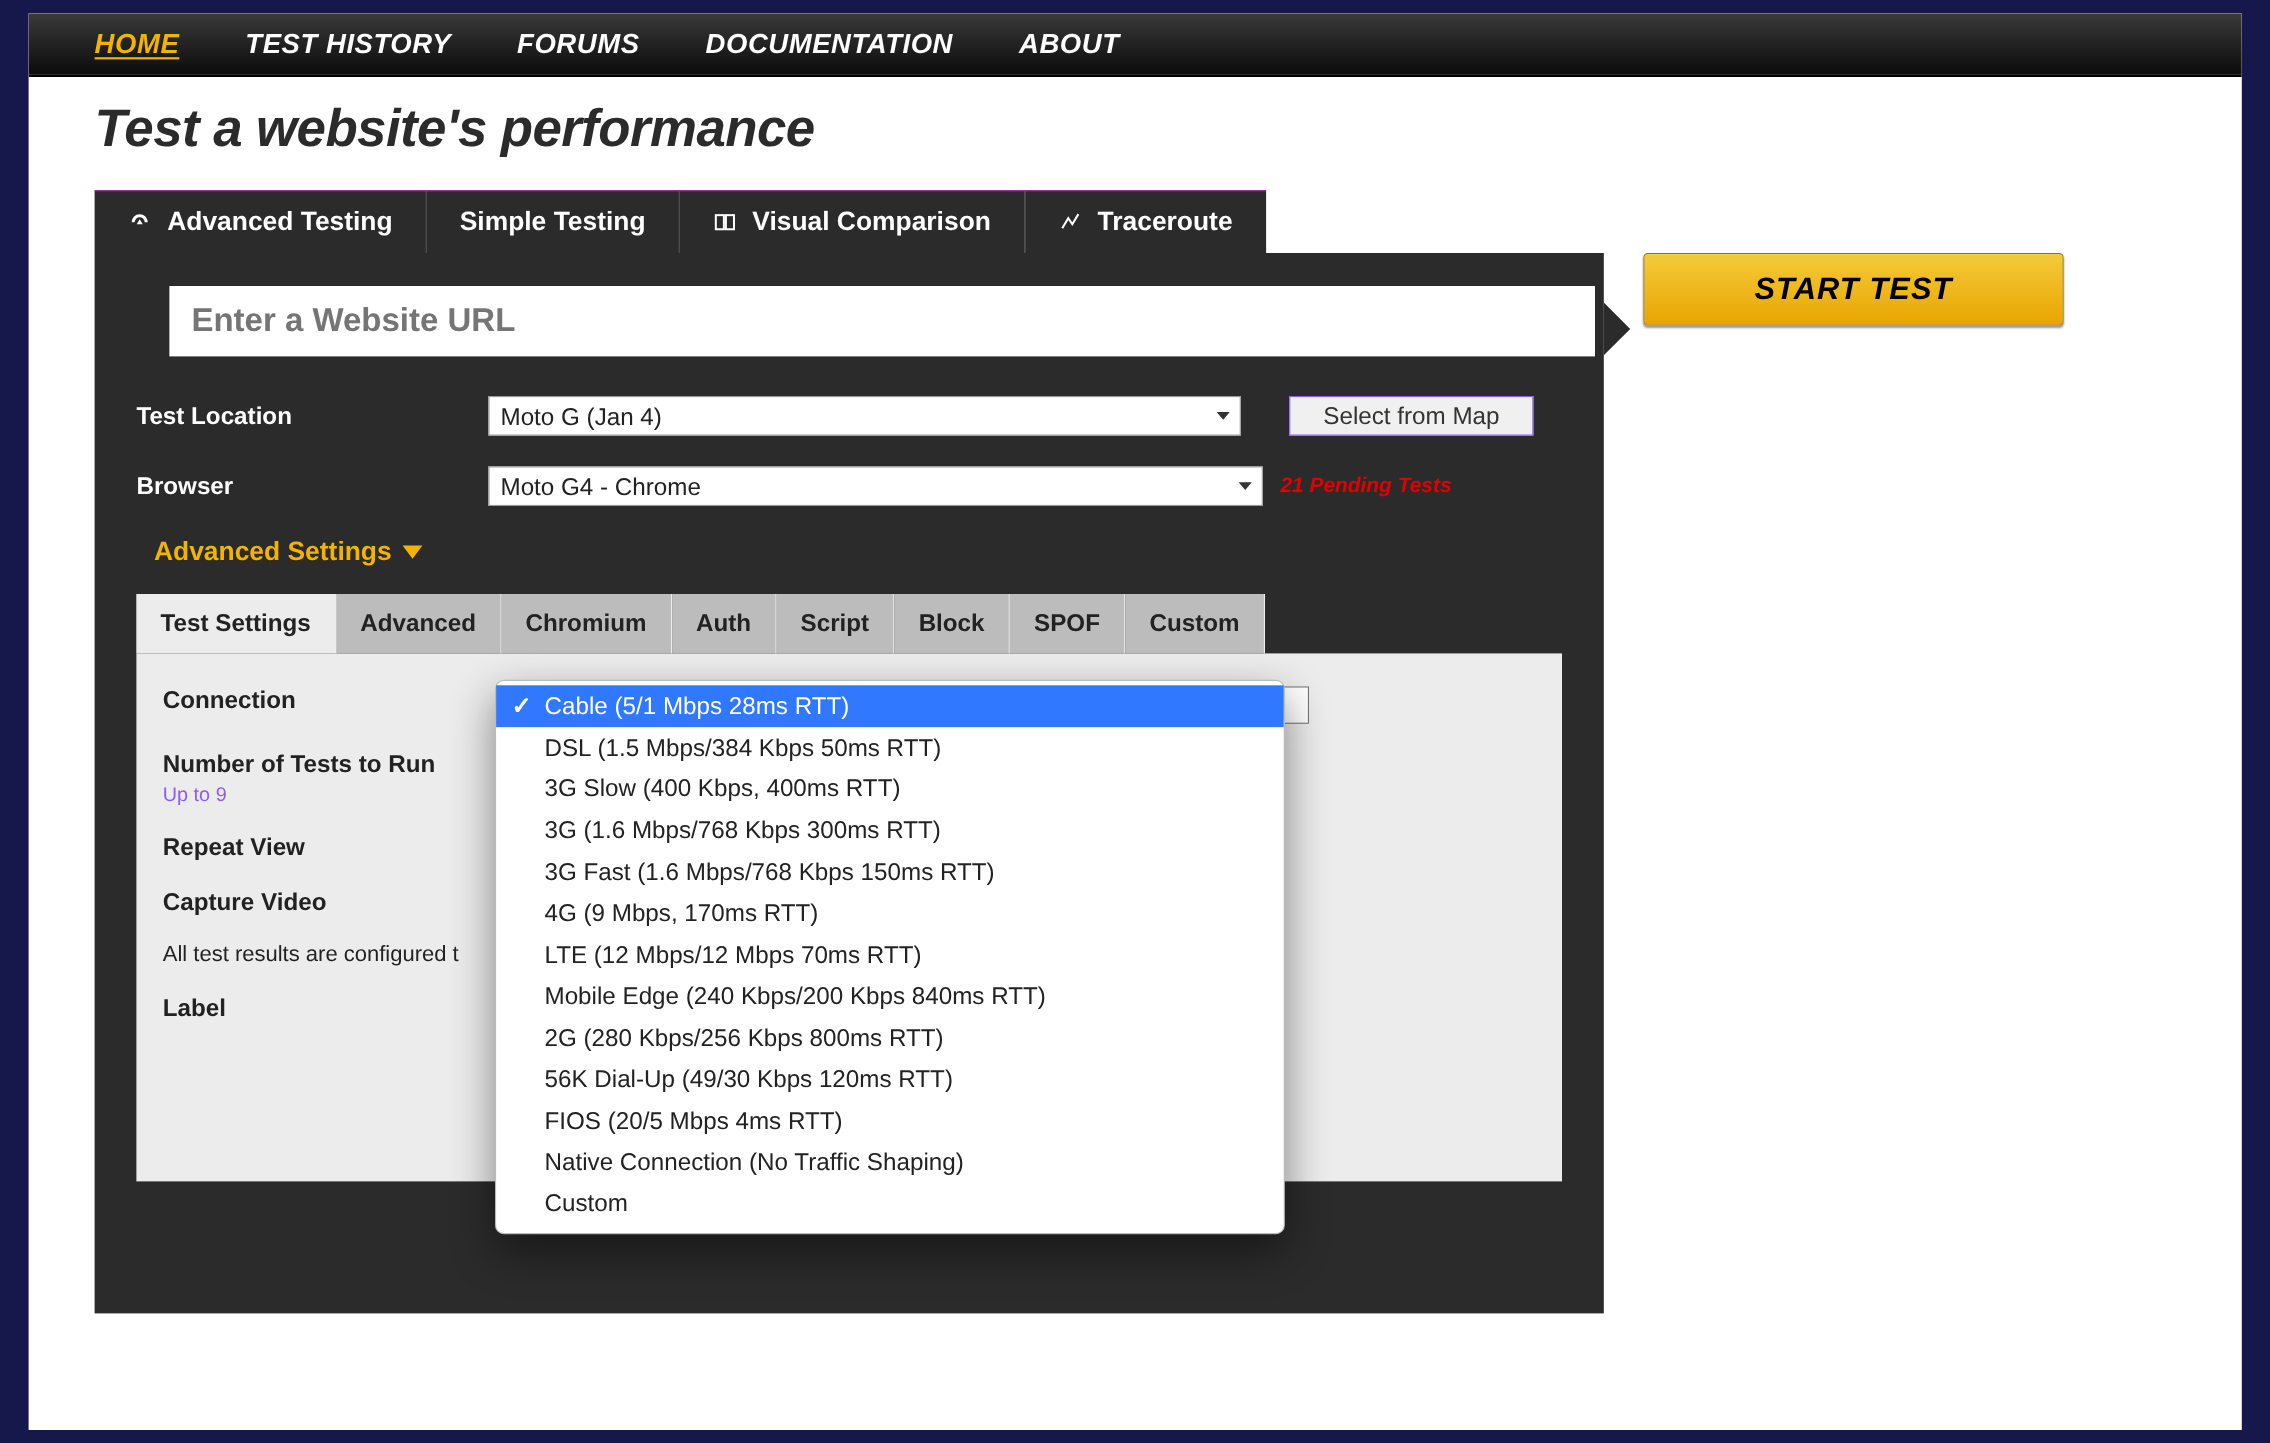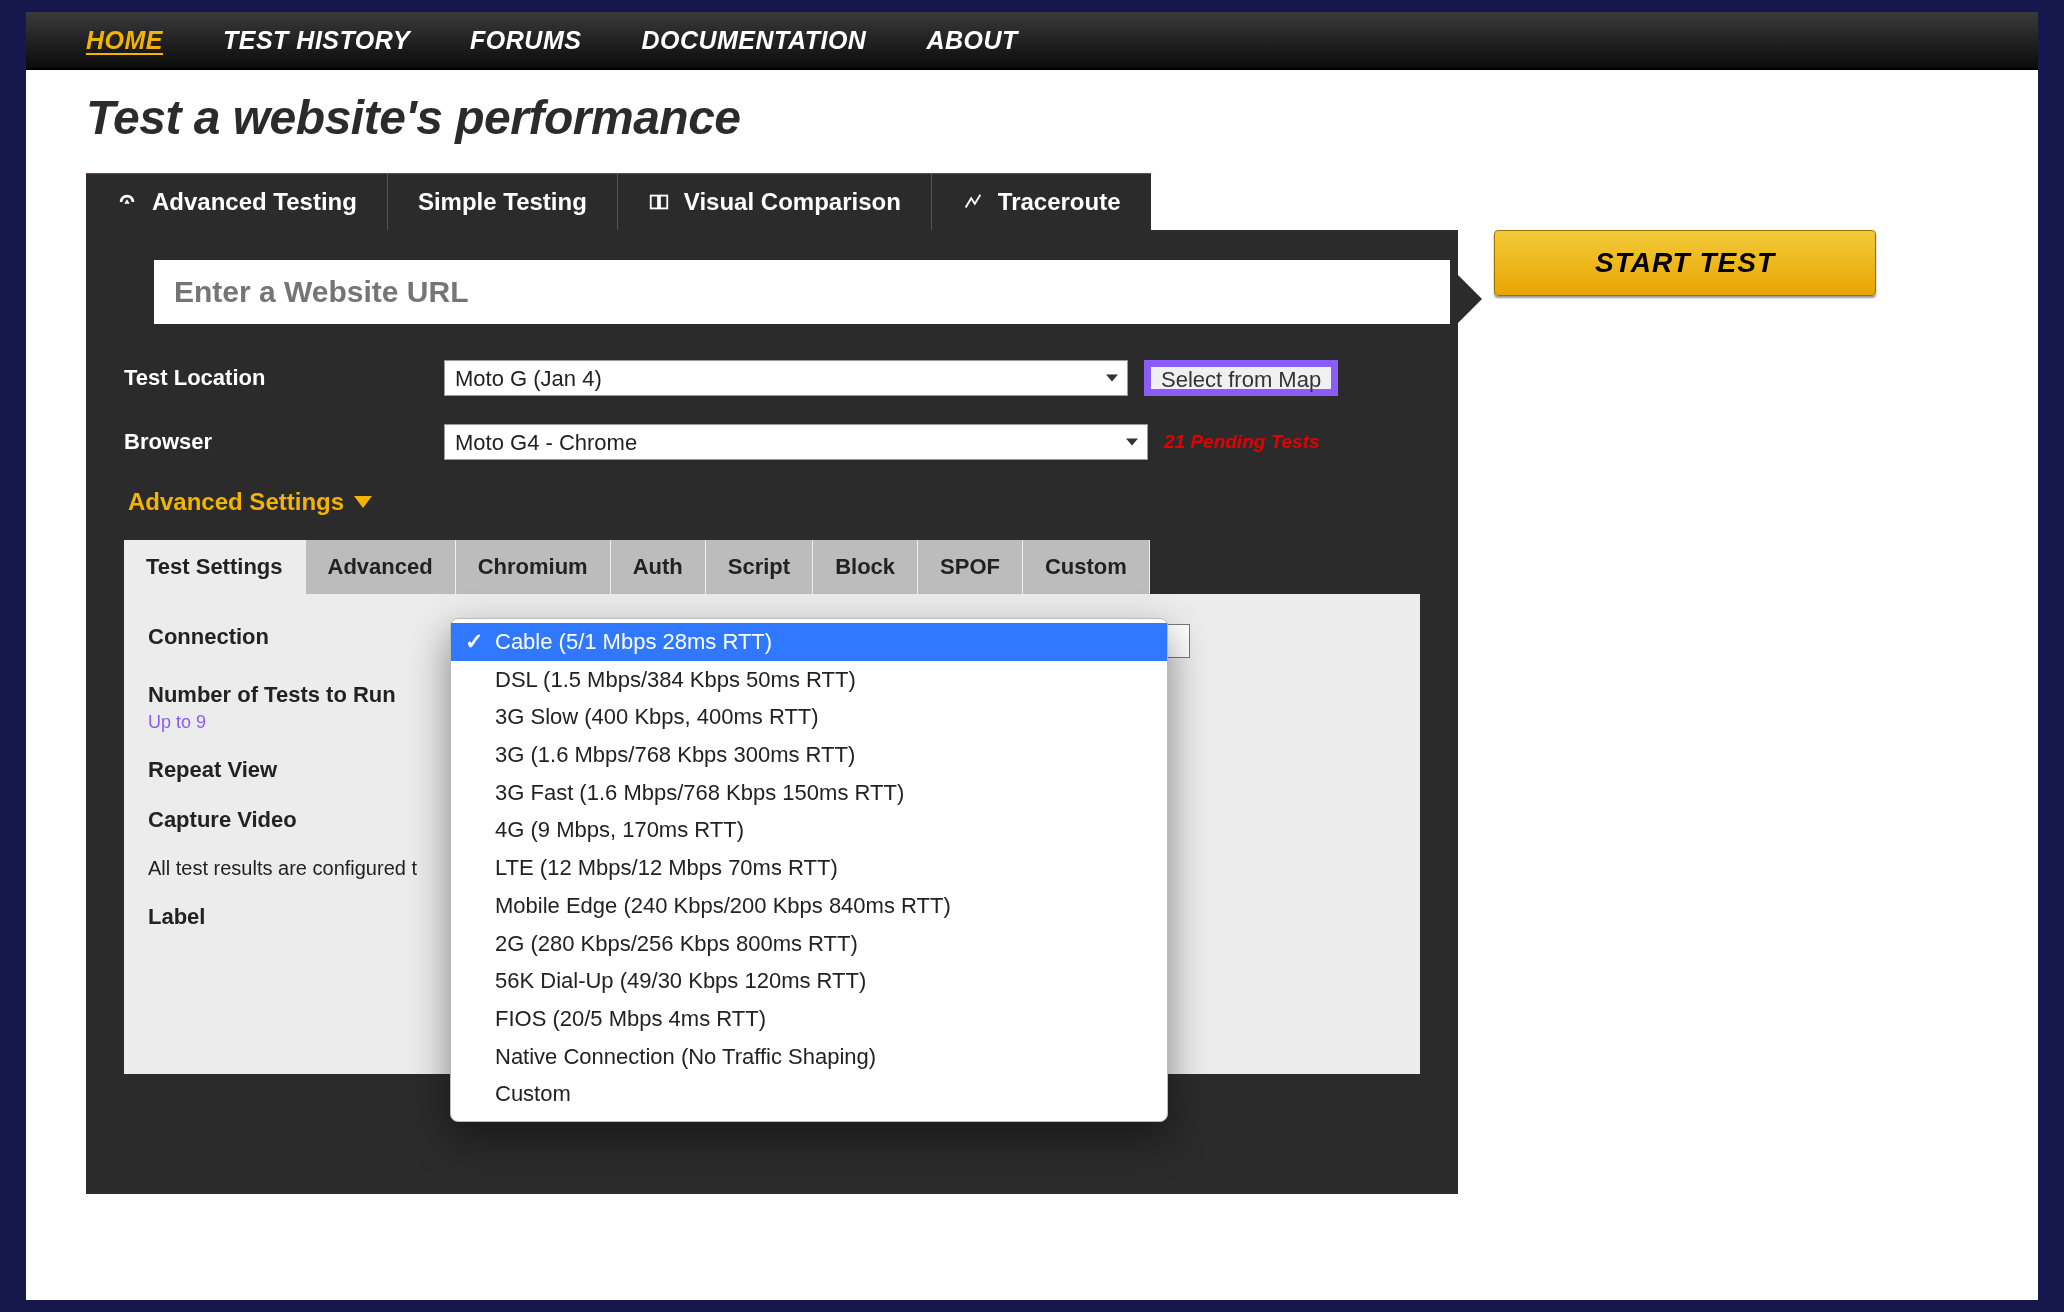--- a/index.html
+++ b/index.html
@@ -142,40 +142,41 @@
     transform:translateY(-50%);
     border-left:6px solid transparent;
     border-right:6px solid transparent;
     border-top:7px solid #333;
     pointer-events:none;
   }
   .loc-select { width: 684px; }
   .browser-select { width: 704px; }
   .map-btn {
     background: #f0f0f0;
-    border: 7px solid #8b5cf6;
+    border: 1px solid #8b5cf6;
     height: 36px;
-    padding: 0 10px;
+    padding: 0 30px;
     font-size: 22px;
     color: #333;
     cursor: pointer;
+    margin-left: 28px;
   }
   .pending {
     color: #e30000;
     font-weight: 800;
     font-size: 19px;
     font-style: italic;
   }
   .adv-toggle {
     color: #f2b400;
     font-weight: 700;
     font-size: 24px;
     display: flex; align-items: center; gap: 10px;
     cursor: pointer;
-    margin: 8px 4px 24px;
+    margin: 8px 16px 24px;
   }
   .adv-toggle .tri {
     display:inline-block;
     border-left:9px solid transparent;
     border-right:9px solid transparent;
     border-top:12px solid #f2b400;
   }
   .settings-area {
     background: #ececec;
     position: relative;

